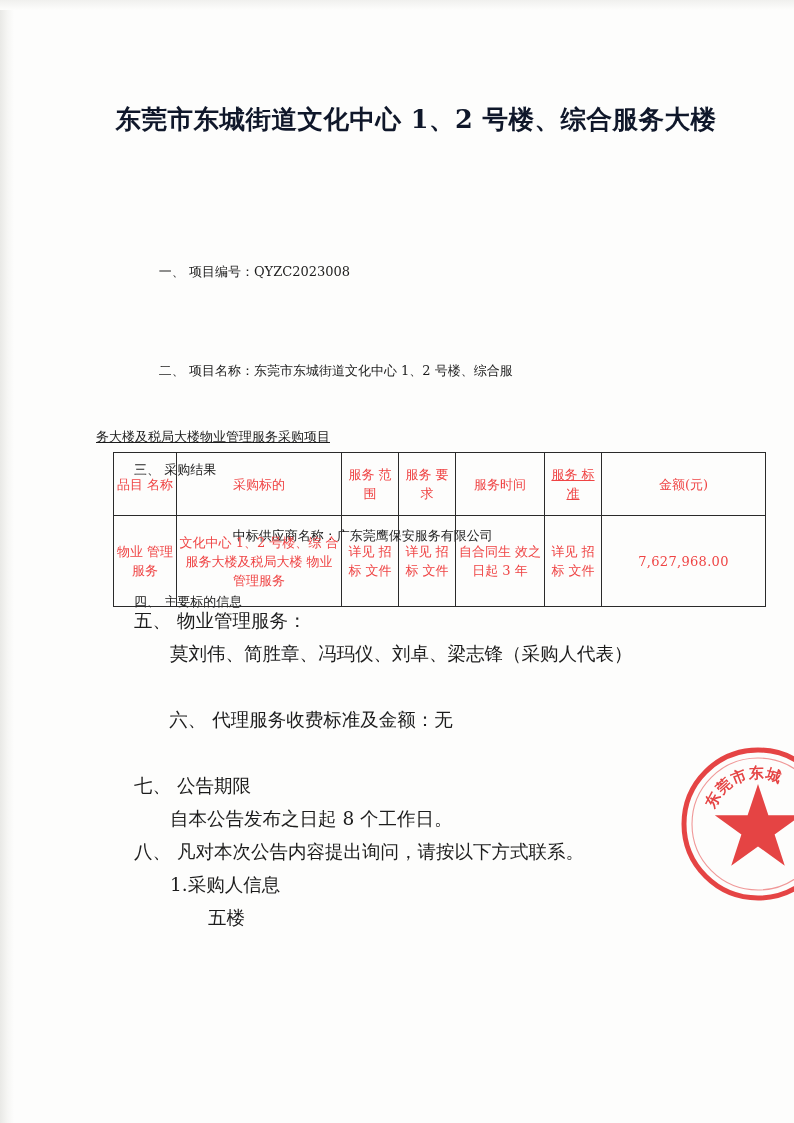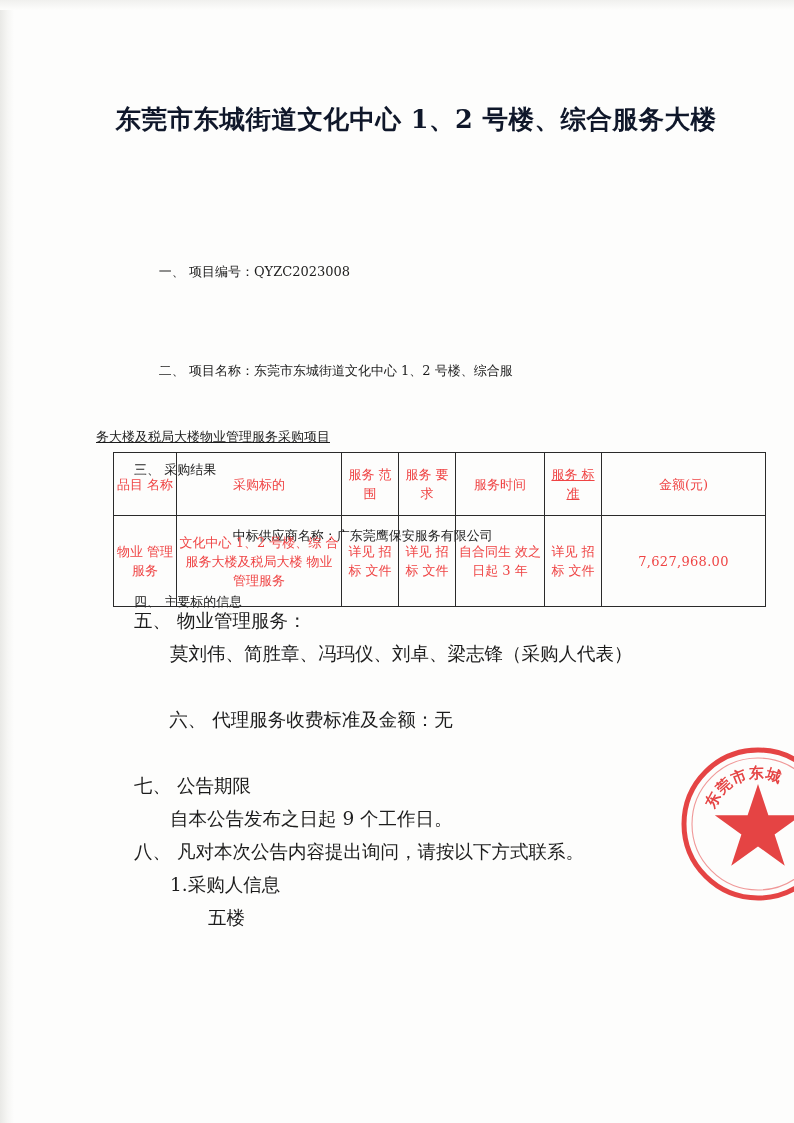--- a/index.html
+++ b/index.html
@@ -196,21 +196,21 @@
   <div class="tail-block">
 
     <div class="line ind-1">五、 物业管理服务：</div>
     <div class="line ind-2">莫刘伟、简胜章、冯玛仪、刘卓、梁志锋（采购人代表）</div>
 
     <div class="line ind-1">
       <span>六、 代理服务收费标准及金额：</span><span>无</span>
     </div>
 
     <div class="line ind-1">七、 公告期限</div>
-    <div class="line ind-2">自本公告发布之日起 9 个工作日。</div>
+    <div class="line ind-2">自本公告发布之日起 8 个工作日。</div>
 
     <div class="line ind-1">八、 凡对本次公告内容提出询问，请按以下方式联系。</div>
 
     <div class="line ind-2">1.采购人信息</div>
 
 
     <div class="line ind-3">五楼</div>
 
   </div>
 

